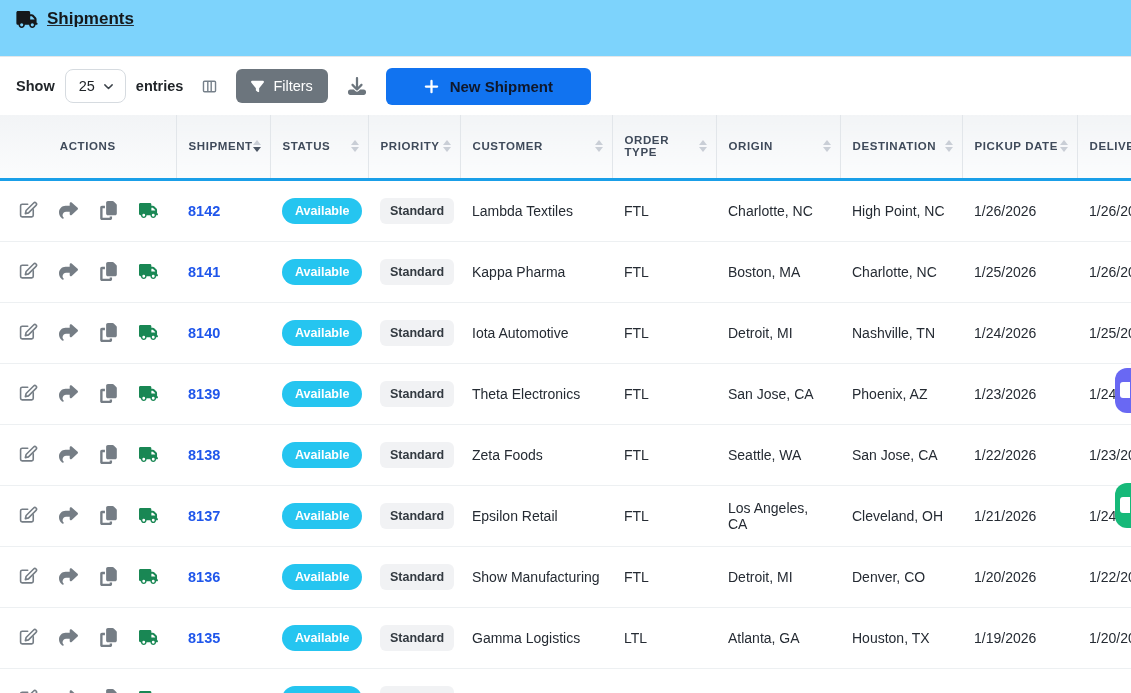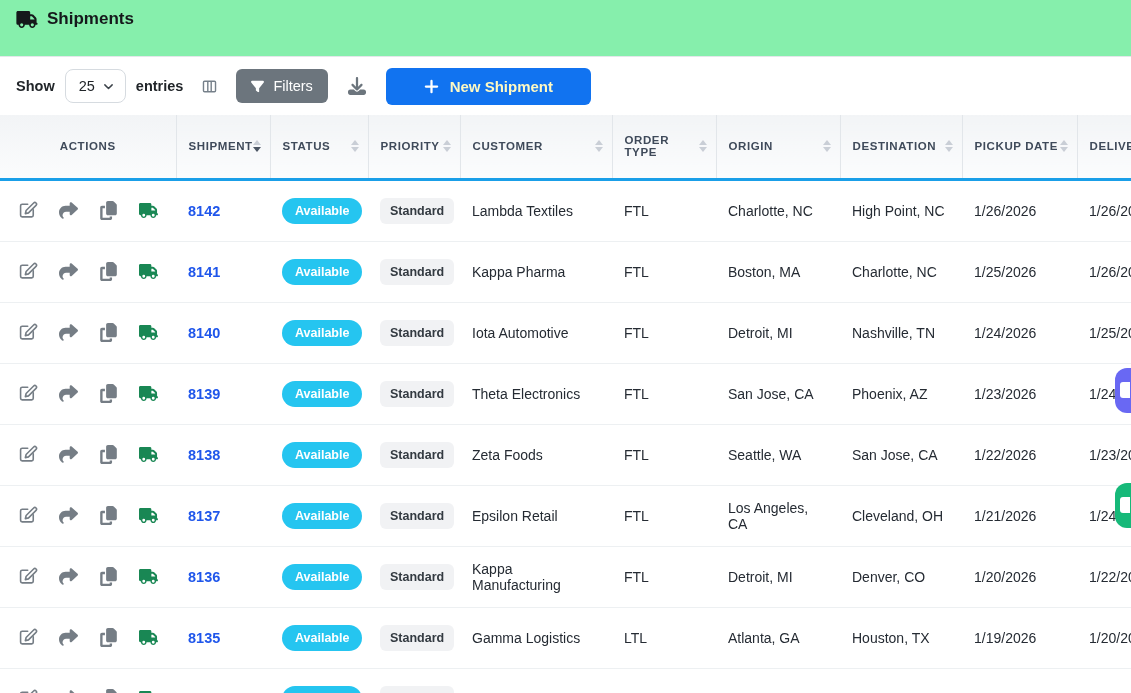--- a/index.html
+++ b/index.html
@@ -5,40 +5,40 @@
   :root{
     --accent:#1173f0; --badge-available:#25c5f0; --truck-green:#198754;
     --header-underline:#1a9fe8; --widget-purple:#6968f3; --widget-green:#16b979;
     --filters-gray:#6c757d; --icon-gray:#757d85; --link-blue:#1f56eb;
   }
   *{box-sizing:border-box; margin:0; padding:0;}
   html,body{width:1131px; height:693px; overflow:hidden; background:#fff;
     font-family:"Liberation Sans", sans-serif; color:#252b33; position:relative;}
 
   
-  .page-header{background:#86efac; border-bottom:1px solid #e4e7ea; padding:9px 16px 10px 16px; height:57px;}
+  .page-header{background:#7dd3fc; border-bottom:1px solid #e4e7ea; padding:9px 16px 10px 16px; height:57px;text-decoration:underline;}
   .title-row{display:flex; align-items:center; gap:9px;}
   .title-row svg{width:22px; height:17px;}
   .page-title{font-size:17px; font-weight:700; color:#15181b;}
   .page-subtitle{font-size:14px; color:#636b74; margin-top:3px; margin-left:2px;}
 
   
   .toolbar{height:58px; display:flex; align-items:center; padding:0 0 0 16px; background:#fff;}
   .show-label,.entries-label{font-size:14.5px; font-weight:700; color:#212529;}
   .page-size-select{display:flex; align-items:center; gap:7px; border:1px solid #d6dbe0; border-radius:8px;
     height:34px; padding:0 10px 0 13px; margin:0 10px; background:#fff; cursor:pointer; font-size:14.5px; color:#212529;}
   .search-input{flex:1; margin-left:20px; height:36px; border:1px solid #d6dbe0; border-radius:8px;
     padding:0 12px; font-size:14px; color:#212529; outline:none; font-family:"Liberation Sans",sans-serif;}
   .search-input::placeholder{color:#8a939c;}
   .icon-btn{background:none; border:none; cursor:pointer; display:flex; align-items:center; justify-content:center; padding:4px;}
   .columns-btn{margin:0 6px 0 14px;}
   .filters-btn{display:flex; align-items:center; gap:9px; background:var(--filters-gray); color:#fff; border:none;
     border-radius:6px; height:34px; padding:0 15px; font-size:14.5px; font-weight:400; cursor:pointer; margin:0 8px;}
   .download-btn{margin:0 8px;}
-  .new-shipment-btn{display:flex; align-items:center; gap:11px; justify-content:center; background:var(--accent); color:#fef9c3;
+  .new-shipment-btn{display:flex; align-items:center; gap:11px; justify-content:center; background:var(--accent); color:#0f172a;
     border:none; border-radius:6px; height:37px; min-width:205px; padding:0 18px; font-size:15px; font-weight:700;
     cursor:pointer; margin-left:8px; flex:none;}
 
   
   .table-wrap{width:1131px; overflow:hidden;}
   table{border-collapse:collapse; table-layout:fixed; width:1217px;}
   thead th{height:64px; background:linear-gradient(#f2f4f6,#fbfcfd); border-bottom:3px solid var(--header-underline);
     border-left:1px solid #e2e6ea; font-size:11.5px; font-weight:700; letter-spacing:.6px; color:#3f4a5a;
     text-transform:uppercase; text-align:left; padding:0 12px; position:relative; vertical-align:middle;}
   thead th:first-child{border-left:none; text-align:center;}
@@ -462,21 +462,21 @@
                   <svg viewBox="0 0 640 512" width="19" height="19">
                     <path fill="var(--truck-green)" d="M48 0C21.5 0 0 21.5 0 48V368c0 26.5 21.5 48 48 48H64c0 53 43 96 96 96s96-43 96-96H384c0 53 43 96 96 96s96-43 96-96h32c17.7 0 32-14.3 32-32s-14.3-32-32-32V288 256 237.3c0-17-6.7-33.3-18.7-45.3L512 114.7c-12-12-28.3-18.7-45.3-18.7H416V48c0-26.5-21.5-48-48-48H48zM416 160h50.7L544 237.3V256H416V160zM112 416a48 48 0 1 1 96 0 48 48 0 1 1 -96 0zm368-48a48 48 0 1 1 0 96 48 48 0 1 1 0-96z"></path>
                   </svg>
                 </span>
               </button>
             </div>
           </td>
           <td><a class="id-link">8136</a></td>
           <td><span class="badge-status">Available</span></td>
           <td><span class="badge-priority">Standard</span></td>
-          <td><span>Kappa Manufacturing</span></td>
+          <td><span>Show Manufacturing</span></td>
           <td><span>FTL</span></td>
           <td><span>Detroit, MI</span></td>
           <td><span>Denver, CO</span></td>
           <td><span>1/20/2026</span></td>
           <td><span>1/22/2026</span></td>
         </tr>
         <tr>
           <td style="padding: 0px;">
             <div class="actions-cell">
               <button class="action-btn">

